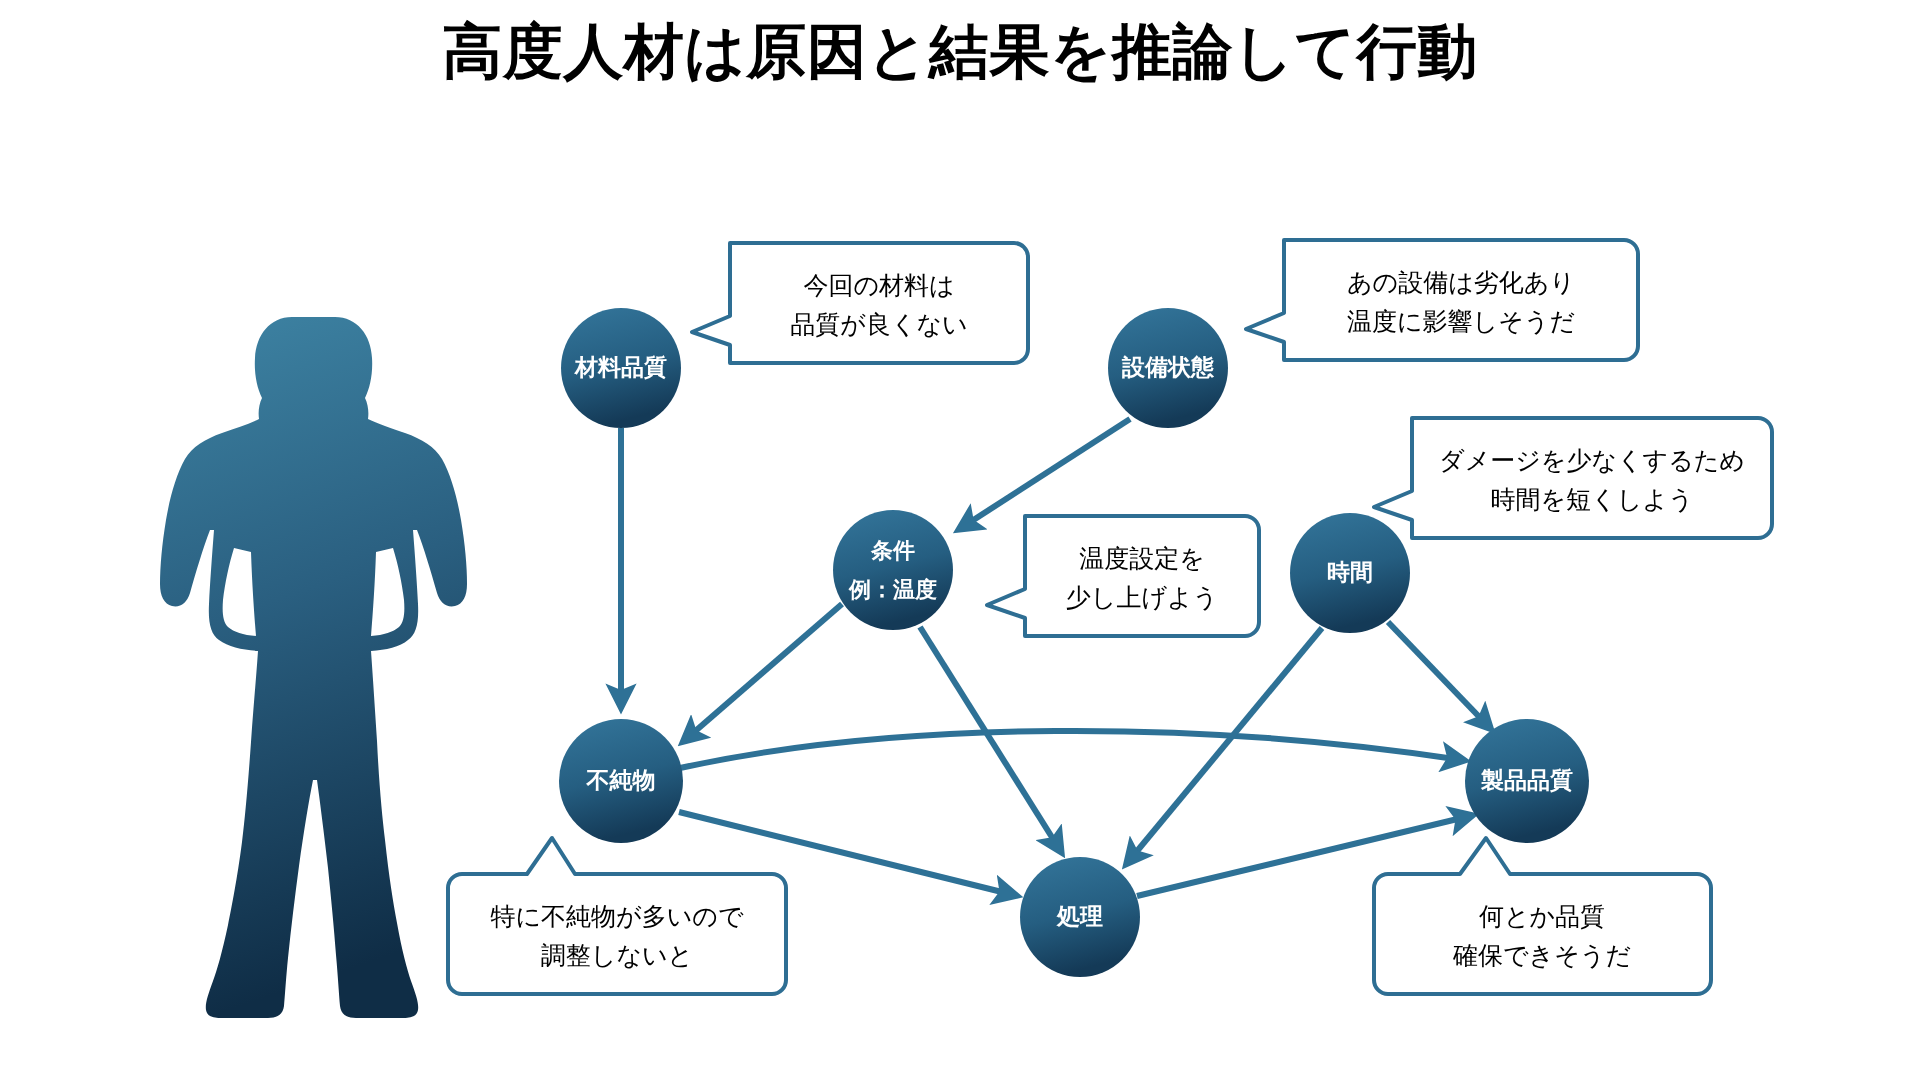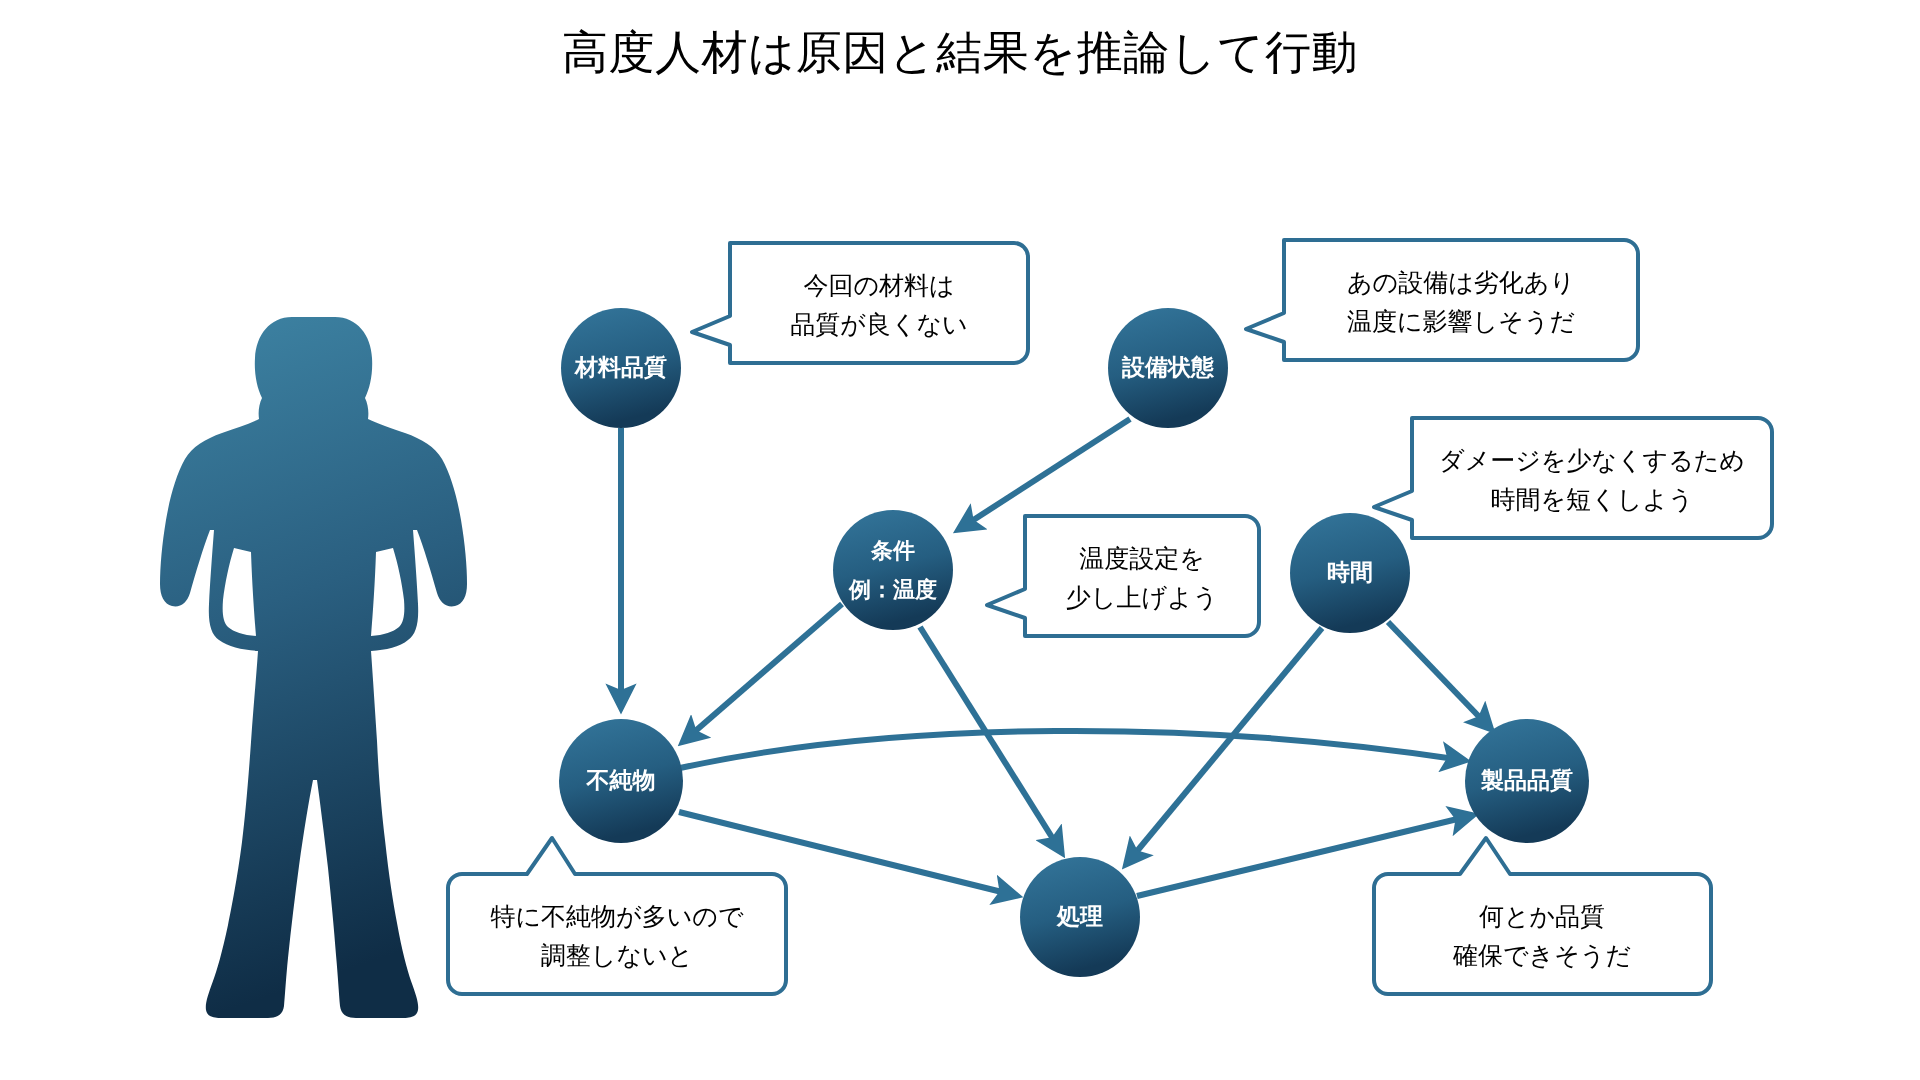--- a/index.html
+++ b/index.html
@@ -13,23 +13,23 @@
   #slide{position:absolute;inset:0;width:1920px;height:1080px;}
 
   
   .title-block{
     position:absolute;
     left:0;top:20px;width:1920px;
     text-align:center;
     color:#000000;
   }
   .title-line{
-    font-size:46px;
+    font-size:60px;
     line-height:64px;
-    font-weight:400;
+    font-weight:700;
     letter-spacing:0.5px;
     white-space:nowrap;
   }
 
   
   svg#graph{
     position:absolute;left:0;top:0;width:1920px;height:1080px;
   }
 
   

